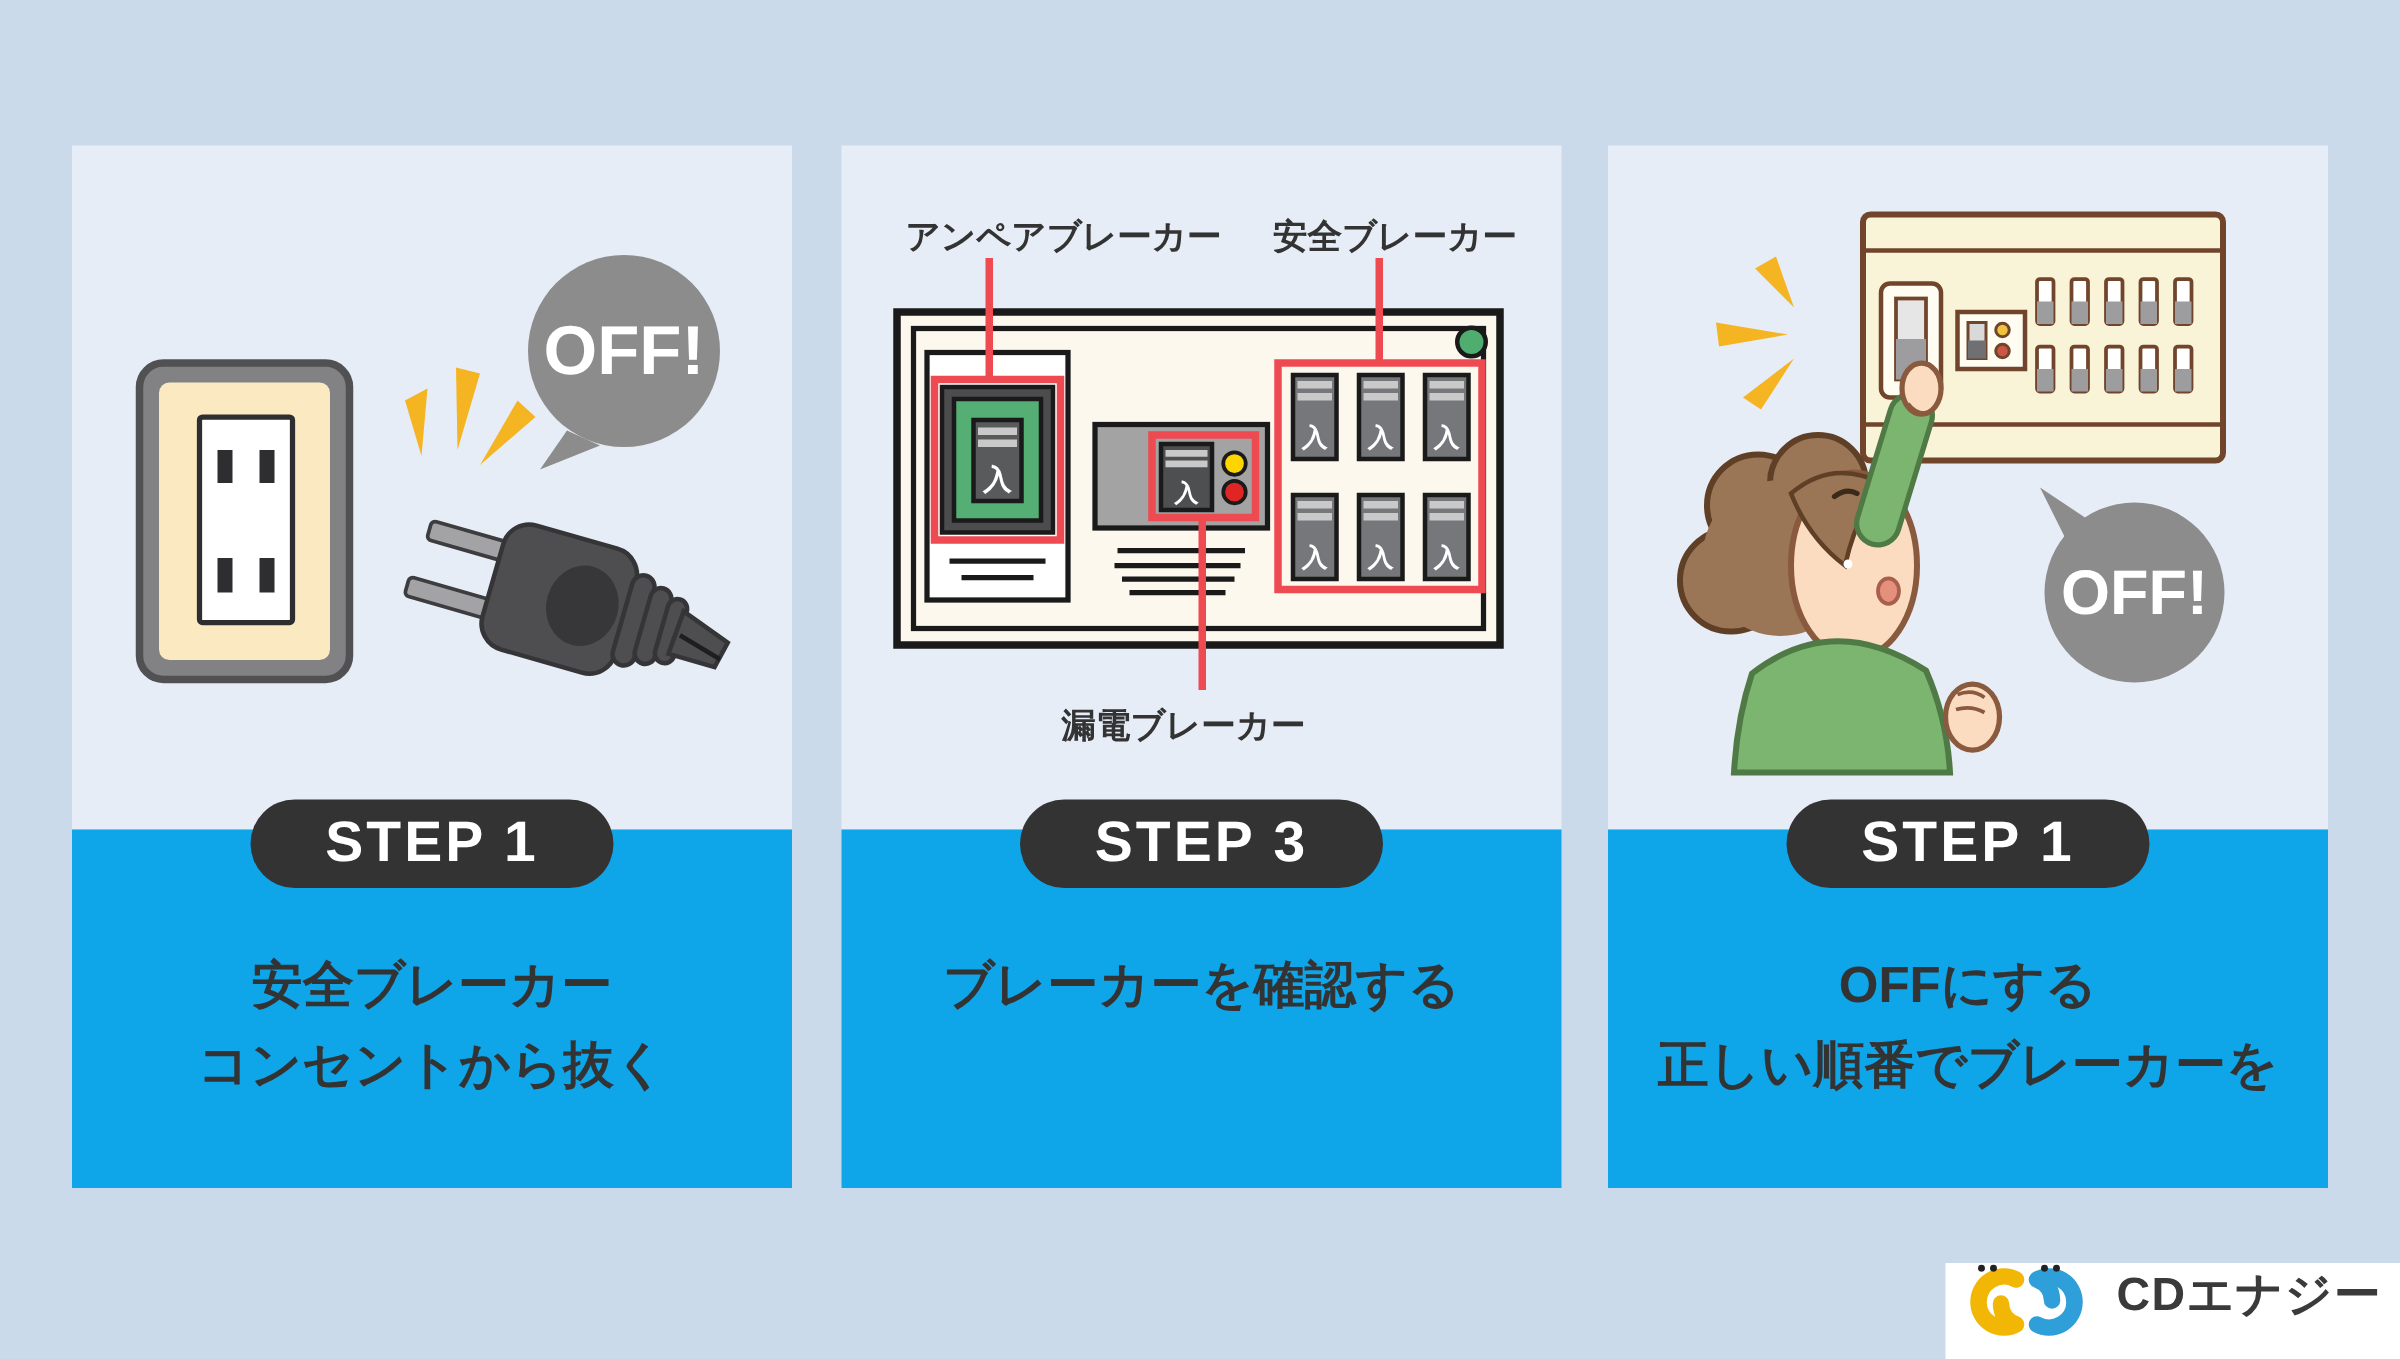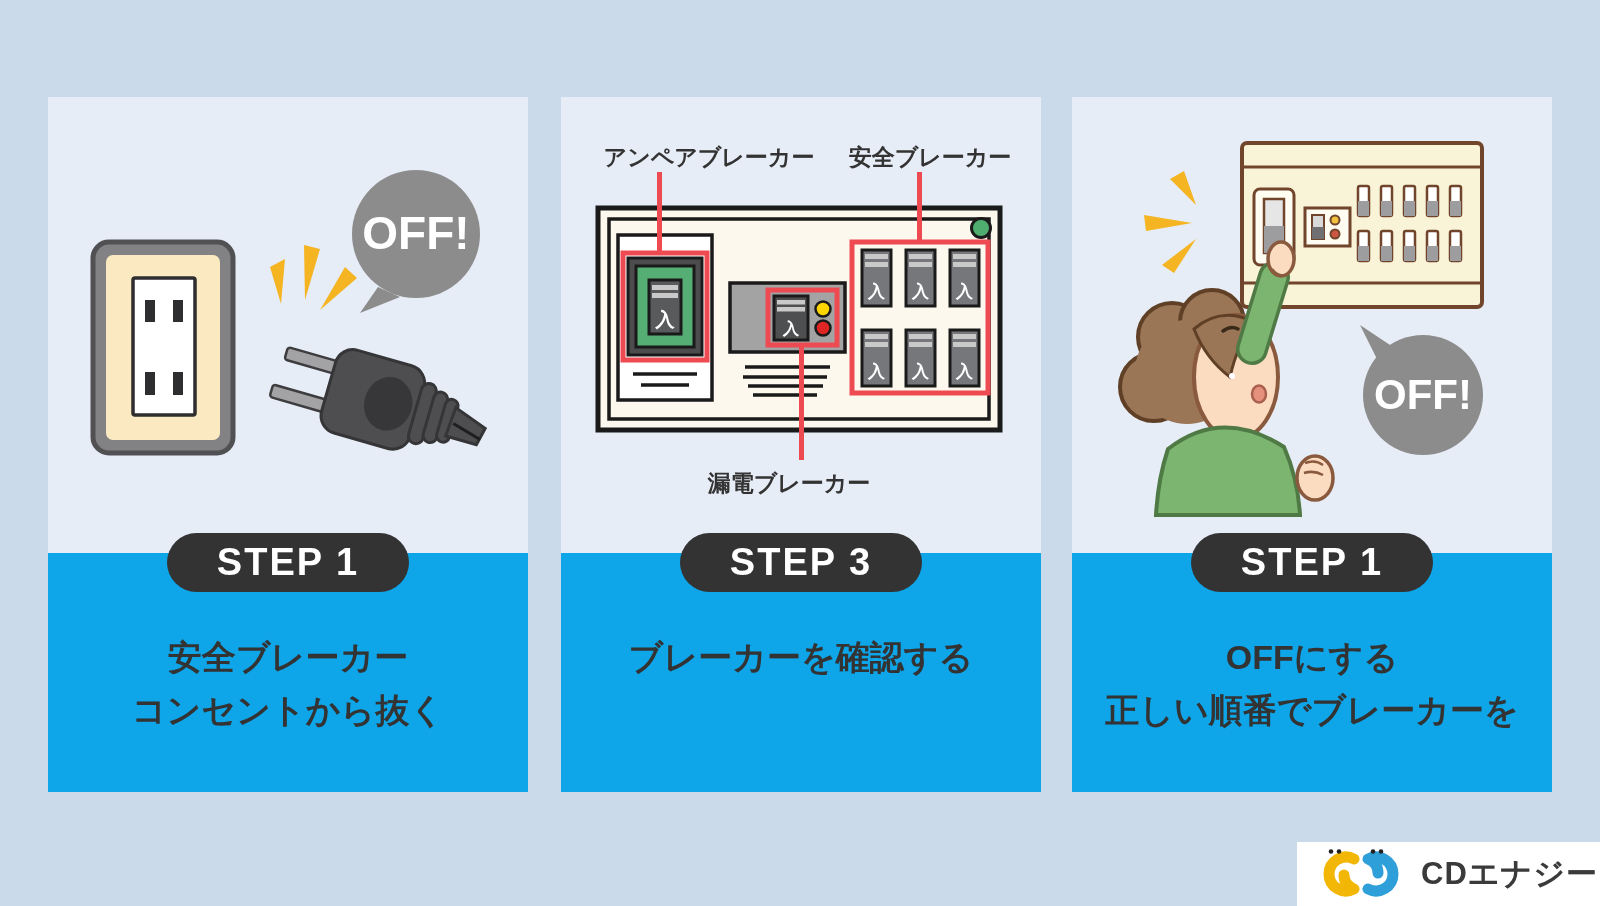--- a/index.html
+++ b/index.html
@@ -14,21 +14,21 @@
          display:flex;align-items:center;justify-content:center;
          color:#ffffff;font-weight:bold;font-size:38px;letter-spacing:2px;}
   .caption{position:absolute;top:78px;left:0;width:100%;text-align:center;
            font-size:34px;font-weight:bold;color:#333333;line-height:53px;}
   .label{position:absolute;font-size:23px;font-weight:bold;color:#333333;
          white-space:nowrap;transform:translateX(-50%);}
   .conn{position:absolute;width:5px;background:#ee4a52;}
   .panel-svg{position:absolute;left:34px;top:108px;}
   .fullsvg{position:absolute;left:0;top:0;}
   .logo-box{position:absolute;left:1297px;top:842px;width:303px;height:64px;background:#ffffff;
-            display:flex;align-items:center;padding-left:14px;box-sizing:border-box;}
+            display:flex;align-items:flex-start;padding-left:4px;box-sizing:border-box;}
   .logo-text{font-size:31px;font-weight:bold;color:#3a3a3a;margin-left:10px;letter-spacing:1px;}
   .glyph{fill:#ffffff;font-weight:bold;text-anchor:middle;}
   .bubble-txt{fill:#ffffff;font-weight:bold;text-anchor:middle;}
 </style>
 </head>
 <body>
 
 <div class="canvas">
 
   <section class="card card1">

